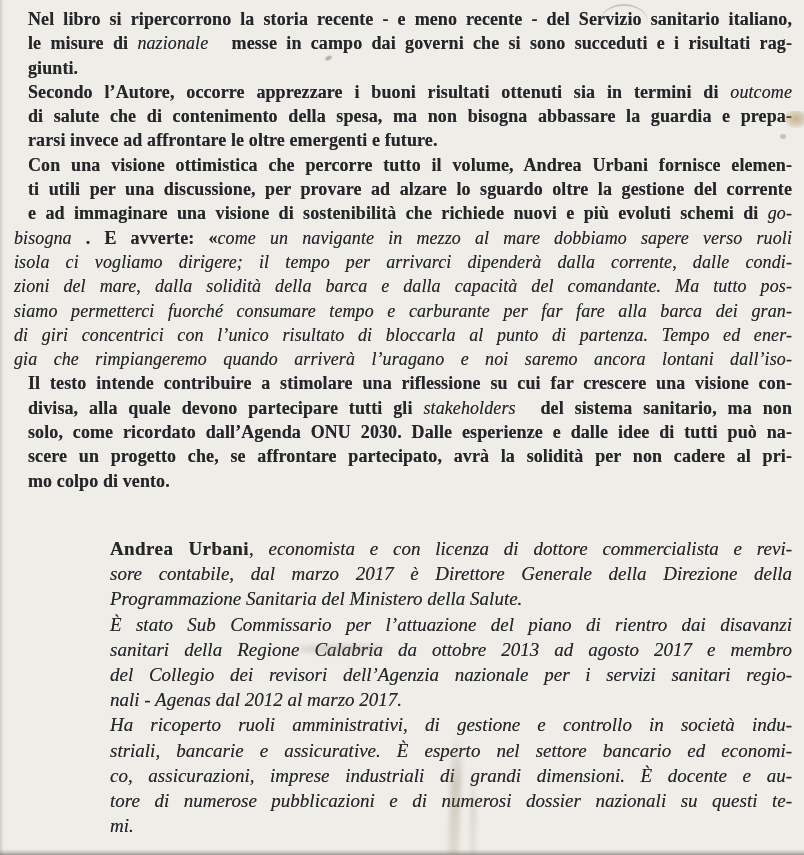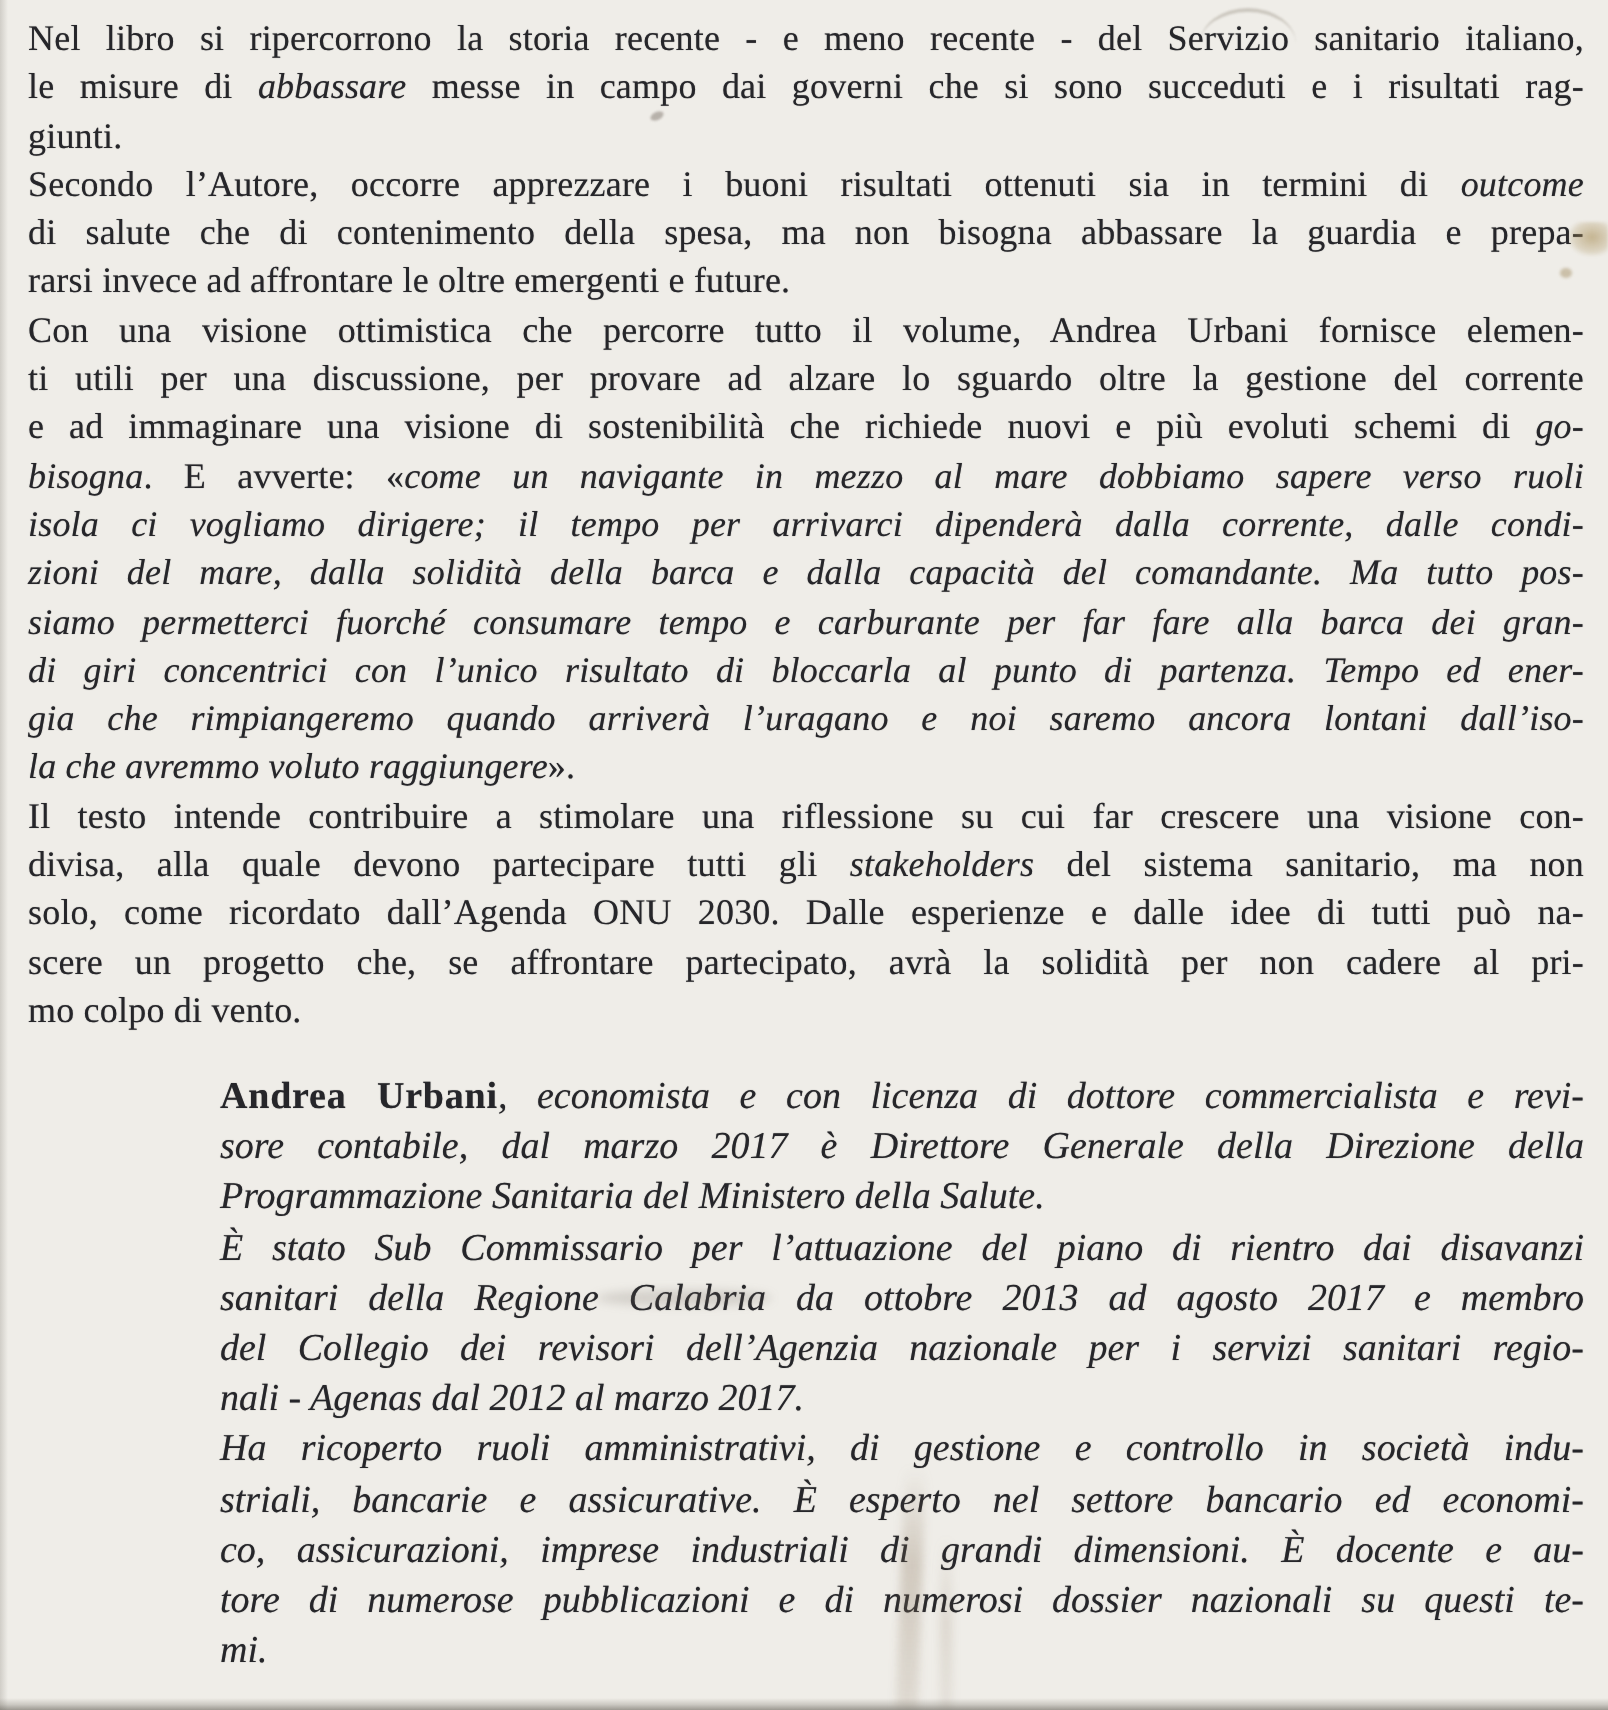--- a/index.html
+++ b/index.html
@@ -29,21 +29,21 @@
     left: 110px; top: 536px; width: 682px;
     font-size: 19px; line-height: 25.2px;
   }
   .line {
     text-align: justify;
     text-align-last: justify;
   }
   .line.para-end {
     text-align-last: left;
   }
-  .seg-roman  { font-style: normal; font-weight: 400; }
+  .seg-roman  { font-style: normal; font-weight: 700; margin-left: 14px; }
   .seg-italic { font-style: italic; font-weight: 400; }
   .seg-bold   { font-style: normal; font-weight: 700; letter-spacing: 0.4px; }
 
   
   .artifact { position: absolute; pointer-events: none; }
   .stain-right {
     left: 784px; top: 111px; width: 20px; height: 17px;
     background: radial-gradient(ellipse at 60% 45%, rgba(168,142,86,0.6) 0%, rgba(168,142,86,0.25) 55%, rgba(168,142,86,0) 75%);
     filter: blur(0.7px);
   }
@@ -92,35 +92,34 @@
     background: linear-gradient(to right, rgba(100,95,85,0.22) 0%, rgba(100,95,85,0) 100%);
   }
 </style>
 </head>
 <body>
 
 <div class="page">
 
   <div class="text-block main-block">
       <div class="line"><span class="seg-roman">Nel libro si ripercorrono la storia recente - e meno recente - del Servizio sanitario italiano,</span></div>
-      <div class="line"><span class="seg-roman">le misure di </span><span class="seg-italic">abbassare</span><span class="seg-roman"> messe in campo dai governi che si sono succeduti e i risultati rag-</span></div>
+      <div class="line"><span class="seg-roman">le misure di </span><span class="seg-italic">nazionale</span><span class="seg-roman"> messe in campo dai governi che si sono succeduti e i risultati rag-</span></div>
       <div class="line para-end"><span class="seg-roman">giunti.</span></div>
       <div class="line"><span class="seg-roman">Secondo l’Autore, occorre apprezzare i buoni risultati ottenuti sia in termini di </span><span class="seg-italic">outcome</span></div>
       <div class="line"><span class="seg-roman">di salute che di contenimento della spesa, ma non bisogna abbassare la guardia e prepa-</span></div>
       <div class="line para-end"><span class="seg-roman">rarsi invece ad affrontare le oltre emergenti e future.</span></div>
       <div class="line"><span class="seg-roman">Con una visione ottimistica che percorre tutto il volume, Andrea Urbani fornisce elemen-</span></div>
       <div class="line"><span class="seg-roman">ti utili per una discussione, per provare ad alzare lo sguardo oltre la gestione del corrente</span></div>
       <div class="line"><span class="seg-roman">e ad immaginare una visione di sostenibilità che richiede nuovi e più evoluti schemi di </span><span class="seg-italic">go-</span></div>
       <div class="line"><span class="seg-italic">bisogna</span><span class="seg-roman">. E avverte: «</span><span class="seg-italic">come un navigante in mezzo al mare dobbiamo sapere verso ruoli</span></div>
       <div class="line"><span class="seg-italic">isola ci vogliamo dirigere; il tempo per arrivarci dipenderà dalla corrente, dalle condi-</span></div>
       <div class="line"><span class="seg-italic">zioni del mare, dalla solidità della barca e dalla capacità del comandante. Ma tutto pos-</span></div>
       <div class="line"><span class="seg-italic">siamo permetterci fuorché consumare tempo e carburante per far fare alla barca dei gran-</span></div>
       <div class="line"><span class="seg-italic">di giri concentrici con l’unico risultato di bloccarla al punto di partenza. Tempo ed ener-</span></div>
       <div class="line"><span class="seg-italic">gia che rimpiangeremo quando arriverà l’uragano e noi saremo ancora lontani dall’iso-</span></div>
-      <div class="line para-end"><span class="seg-italic">la che avremmo voluto raggiungere</span><span class="seg-roman">».</span></div>
       <div class="line"><span class="seg-roman">Il testo intende contribuire a stimolare una riflessione su cui far crescere una visione con-</span></div>
       <div class="line"><span class="seg-roman">divisa, alla quale devono partecipare tutti gli </span><span class="seg-italic">stakeholders</span><span class="seg-roman"> del sistema sanitario, ma non</span></div>
       <div class="line"><span class="seg-roman">solo, come ricordato dall’Agenda ONU 2030. Dalle esperienze e dalle idee di tutti può na-</span></div>
       <div class="line"><span class="seg-roman">scere un progetto che, se affrontare partecipato, avrà la solidità per non cadere al pri-</span></div>
       <div class="line para-end"><span class="seg-roman">mo colpo di vento.</span></div>
     </div>
 
   <div class="text-block bio-block">
       <div class="line"><span class="seg-bold">Andrea Urbani</span><span class="seg-italic">, economista e con licenza di dottore commercialista e revi-</span></div>
       <div class="line"><span class="seg-italic">sore contabile, dal marzo 2017 è Direttore Generale della Direzione della</span></div>

